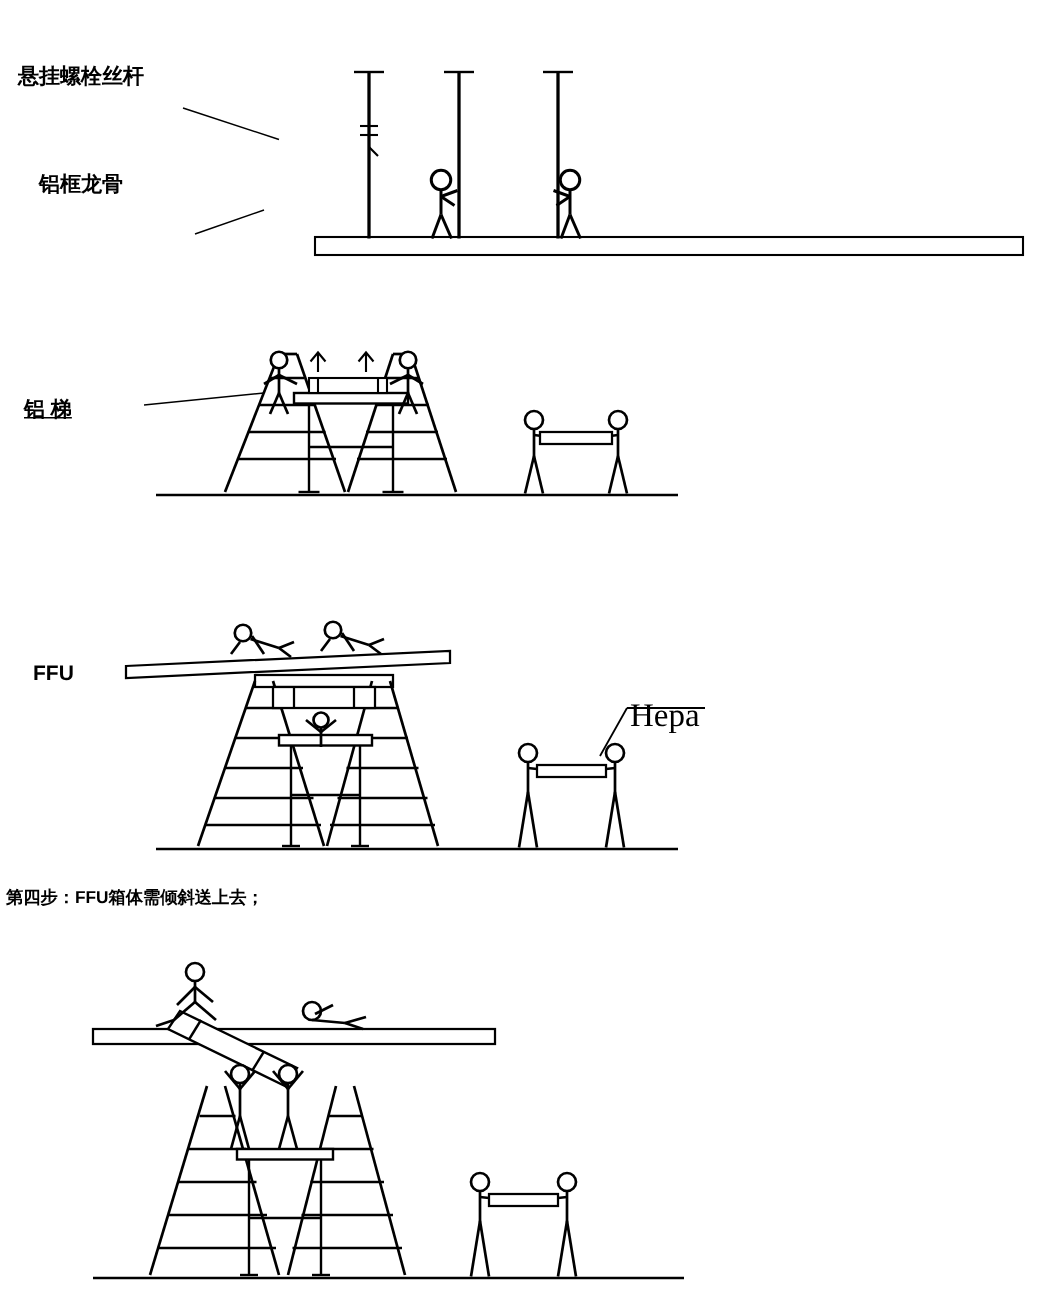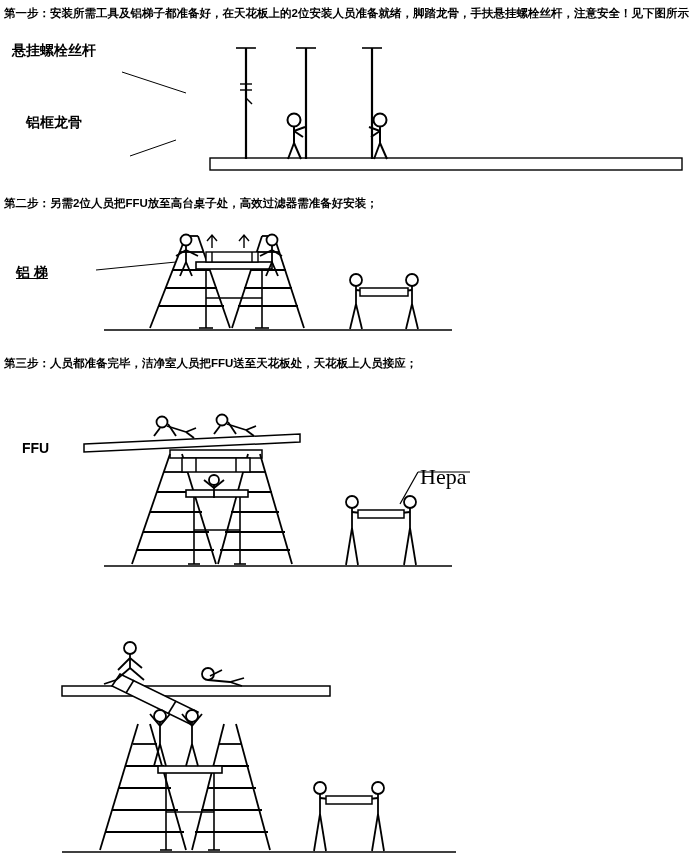--- a/index.html
+++ b/index.html
@@ -48,23 +48,20 @@
   }
   svg { display: block; }
   .ln { stroke: #000; fill: none; }
 </style>
 </head>
 <body>
 
 <div class="page">
 
   <div class="sec" style="top:6px; height:180px;">
-    <div class="step-text" style="position:absolute; left:4px; top:0;">
-      <span>第一步：</span><span class="body">安装所需工具及铝梯子都准备好，在天花板上的2位安装人员准备就绪，脚踏龙骨，手扶悬挂螺栓丝杆，注意安全！见下图所示</span>
-    </div>
 
     <div class="label" style="position:absolute; left:12px; top:36px;">悬挂螺栓丝杆</div>
     <div class="label" style="position:absolute; left:26px; top:108px;">铝框龙骨</div>
 
     <svg width="700" height="160" viewBox="0 0 700 160" style="position:absolute; left:0; top:22px;">
 
       <path class="ln" d="M122 44 L186 65" stroke-width="1"></path>
       <path class="ln" d="M130 128 L176 112" stroke-width="1"></path>
 
       <rect class="ln" x="210" y="130" width="472" height="12" stroke-width="1.4" fill="#fff"></rect>
@@ -101,23 +98,20 @@
         <path d="M380 99 L380 115"></path>
         <path d="M380 103 L369 99"></path>
         <path d="M380 103 L371 109"></path>
         <path d="M380 115 L374 131"></path>
         <path d="M380 115 L387 131"></path>
       </g>
     </svg>
   </div>
 
   <div class="sec" style="top:196px; height:150px;">
-    <div class="step-text" style="position:absolute; left:4px; top:0;">
-      <span>第二步：</span><span class="body">另需2位人员把FFU放至高台桌子处，高效过滤器需准备好安装；</span>
-    </div>
 
     <div class="label" style="position:absolute; left:16px; top:68px;text-decoration:underline;">铝 梯</div>
 
     <svg width="700" height="120" viewBox="0 0 700 120" style="position:absolute; left:0; top:26px;">
 
       <path class="ln" d="M96 48 L176 40" stroke-width="1"></path>
 
       <line class="ln" x1="104" y1="108" x2="452" y2="108" stroke-width="1.6"></line>
 
       <g class="ln" stroke-width="1.8">
@@ -193,23 +187,20 @@
         <path d="M412 82 L418 107"></path>
       </g>
 
       <g class="ln" stroke-width="1.5">
         <rect x="360" y="66" width="48" height="8" fill="#fff"></rect>
       </g>
     </svg>
   </div>
 
   <div class="sec" style="top:356px; height:230px;">
-    <div class="step-text" style="position:absolute; left:4px; top:0;">
-      <span>第三步：</span><span class="body">人员都准备完毕，洁净室人员把FFU送至天花板处，天花板上人员接应；</span>
-    </div>
 
     <div class="label" style="position:absolute; left:22px; top:84px;">FFU</div>
     <div class="label-hepa" style="position:absolute; left:420px; top:108px;">Hepa</div>
 
     <svg width="700" height="200" viewBox="0 0 700 200" style="position:absolute; left:0; top:24px;">
 
       <line class="ln" x1="104" y1="186" x2="452" y2="186" stroke-width="1.6"></line>
 
       <g class="ln" stroke-width="1.5">
         <path d="M84 64 L300 54 L300 62 L84 72 Z" fill="#fff"></path>
@@ -295,20 +286,23 @@
       <g class="ln" stroke-width="1.5">
         <rect x="358" y="130" width="46" height="8" fill="#fff"></rect>
       </g>
 
       <path class="ln" d="M418 92 L400 124" stroke-width="1.2"></path>
       <path class="ln" d="M418 92 L470 92" stroke-width="1.2"></path>
     </svg>
   </div>
 
   <div class="sec" style="top:592px; height:270px;">
+    <div class="step-text" style="position:absolute; left:4px; top:0;">
+      <span>第四步：</span><span class="body">FFU箱体需倾斜送上去；</span>
+    </div>
 
     <svg width="700" height="240" viewBox="0 0 700 240" style="position:absolute; left:0; top:28px;">
 
       <line class="ln" x1="62" y1="232" x2="456" y2="232" stroke-width="1.6"></line>
 
       <g class="ln" stroke-width="1.5">
         <rect x="62" y="66" width="268" height="10" fill="#fff"></rect>
       </g>
 
       <g class="ln" stroke-width="1.6">

